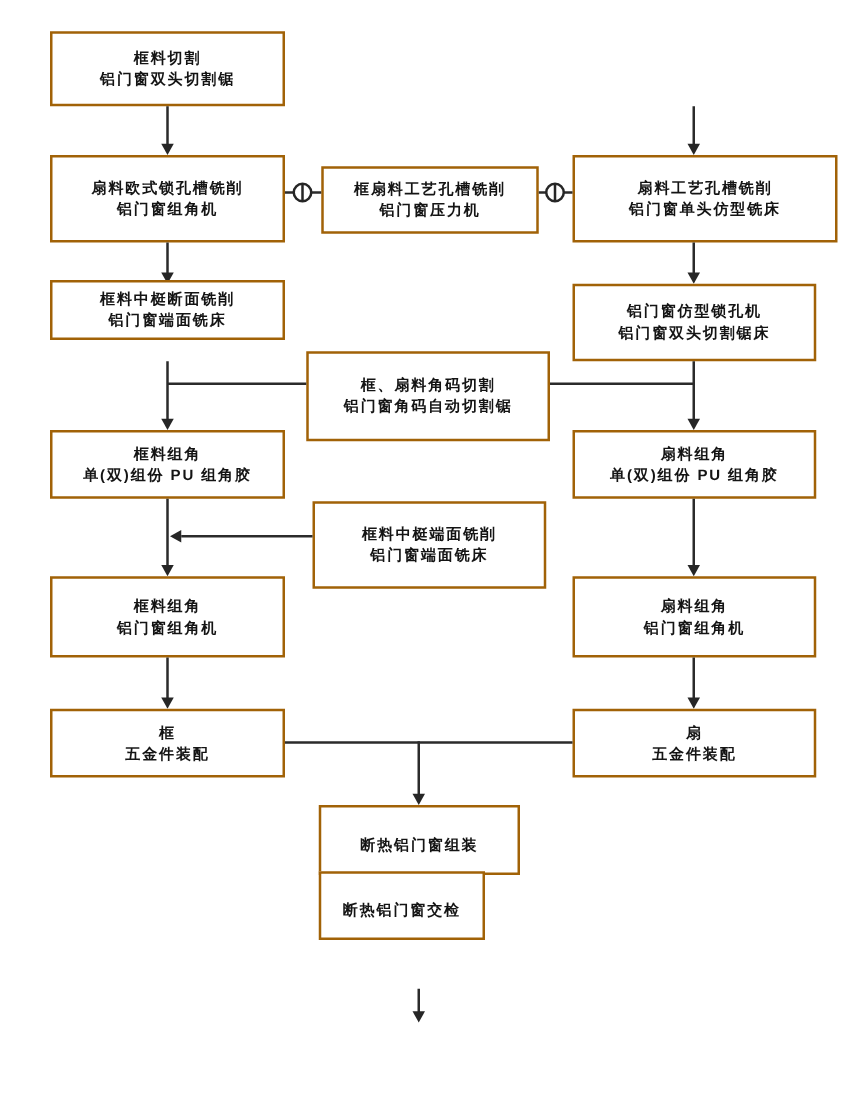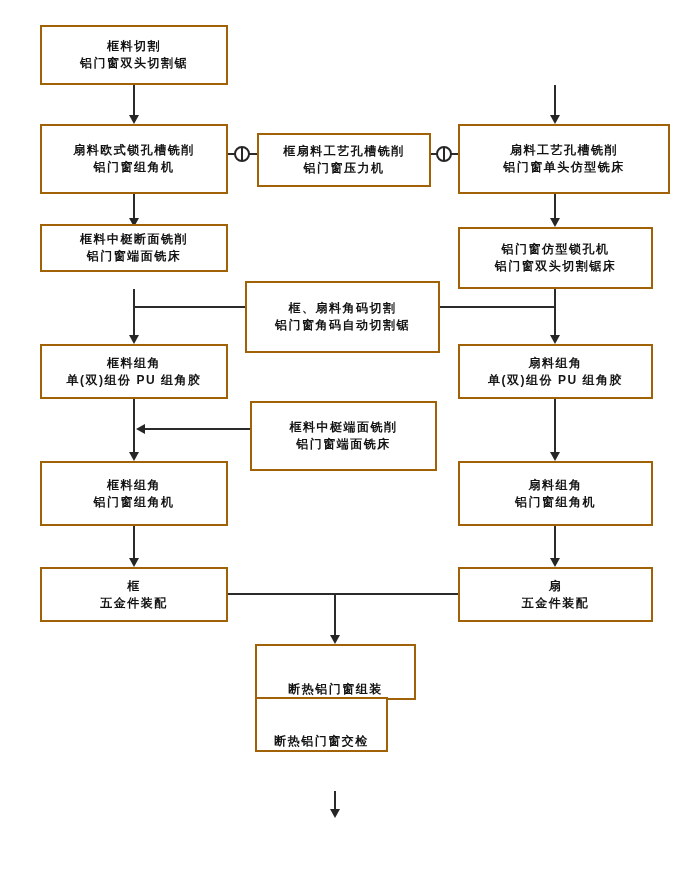--- a/index.html
+++ b/index.html
@@ -2,21 +2,21 @@
 <html><head>
 <meta charset="utf-8">
 <style>
   html,body{margin:0;padding:0;background:#ffffff;}
   .canvas{position:relative;width:687px;height:896px;background:#ffffff;
           font-family:"Liberation Sans","DejaVu Sans",sans-serif;overflow:hidden;}
   .node{position:absolute;border:2px solid #a16207;background:#ffffff;box-sizing:border-box;
         display:flex;flex-direction:column;align-items:center;justify-content:center;
         text-align:center;font-weight:bold;font-size:12px;line-height:17px;color:#141414;
         letter-spacing:1.5px;}
-  .node.top-align{justify-content:flex-end;padding-top:8px;}
+  .node.top-align{justify-content:center;padding-top:8px;}
   .vline{position:absolute;width:2px;background:#2b2b2b;}
   .hline{position:absolute;height:2px;background:#2b2b2b;}
   .arr-down{position:absolute;width:0;height:0;
             border-left:5px solid transparent;border-right:5px solid transparent;
             border-top:9px solid #262626;}
   .arr-left{position:absolute;width:0;height:0;
             border-top:5px solid transparent;border-bottom:5px solid transparent;
             border-right:9px solid #262626;}
   .conn{position:absolute;width:16px;height:16px;border:2px solid #262626;border-radius:50%;
         background:#ffffff;box-sizing:border-box;}

